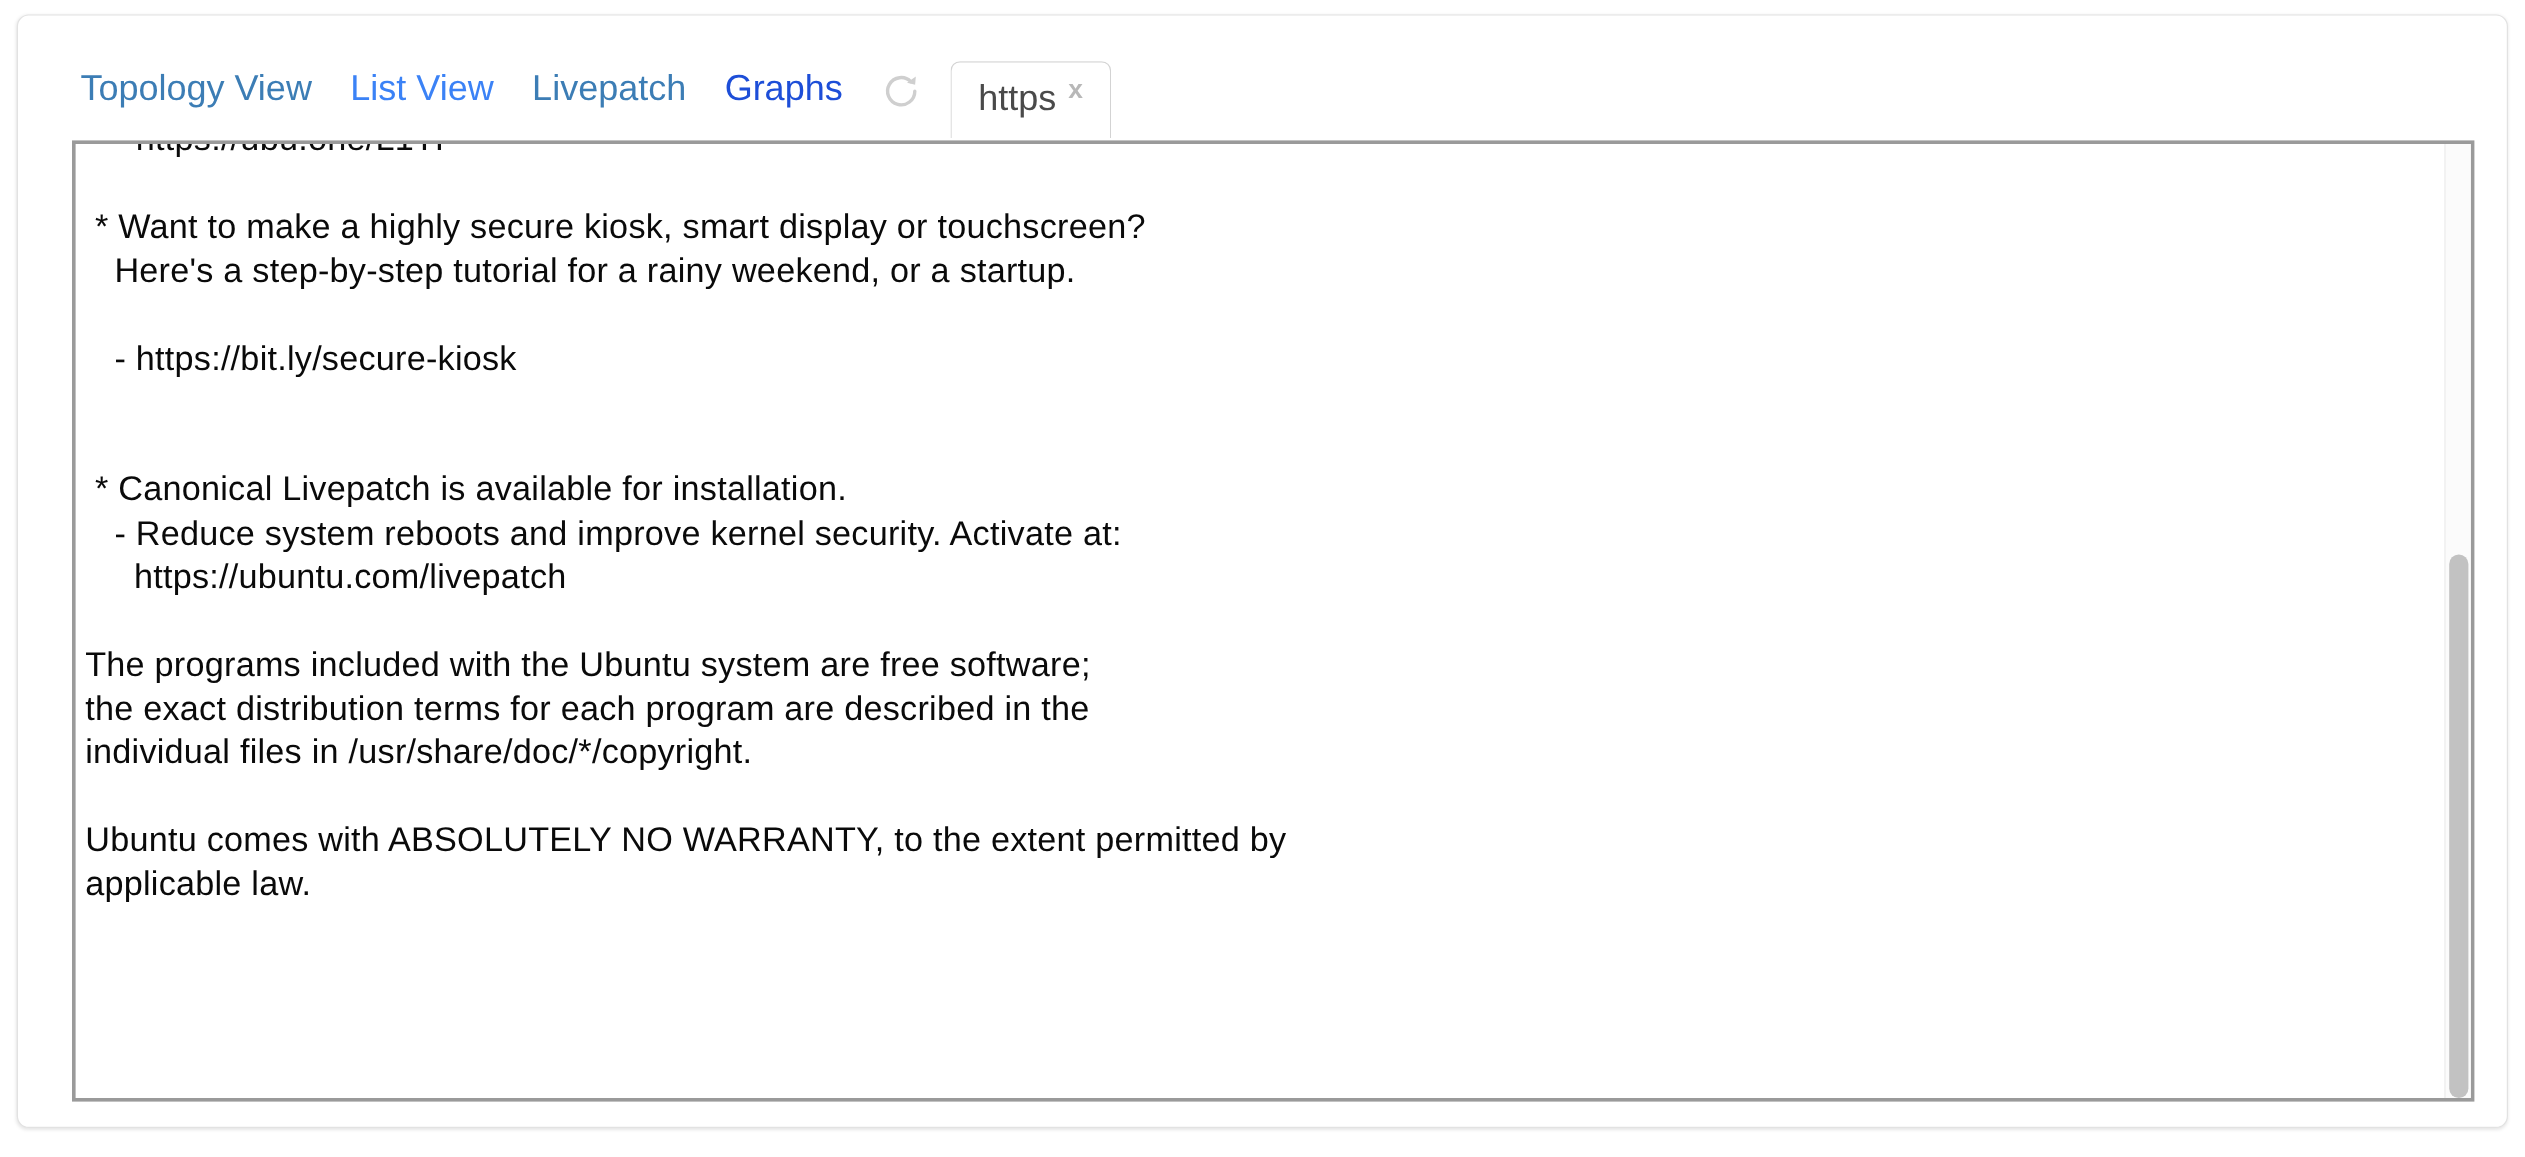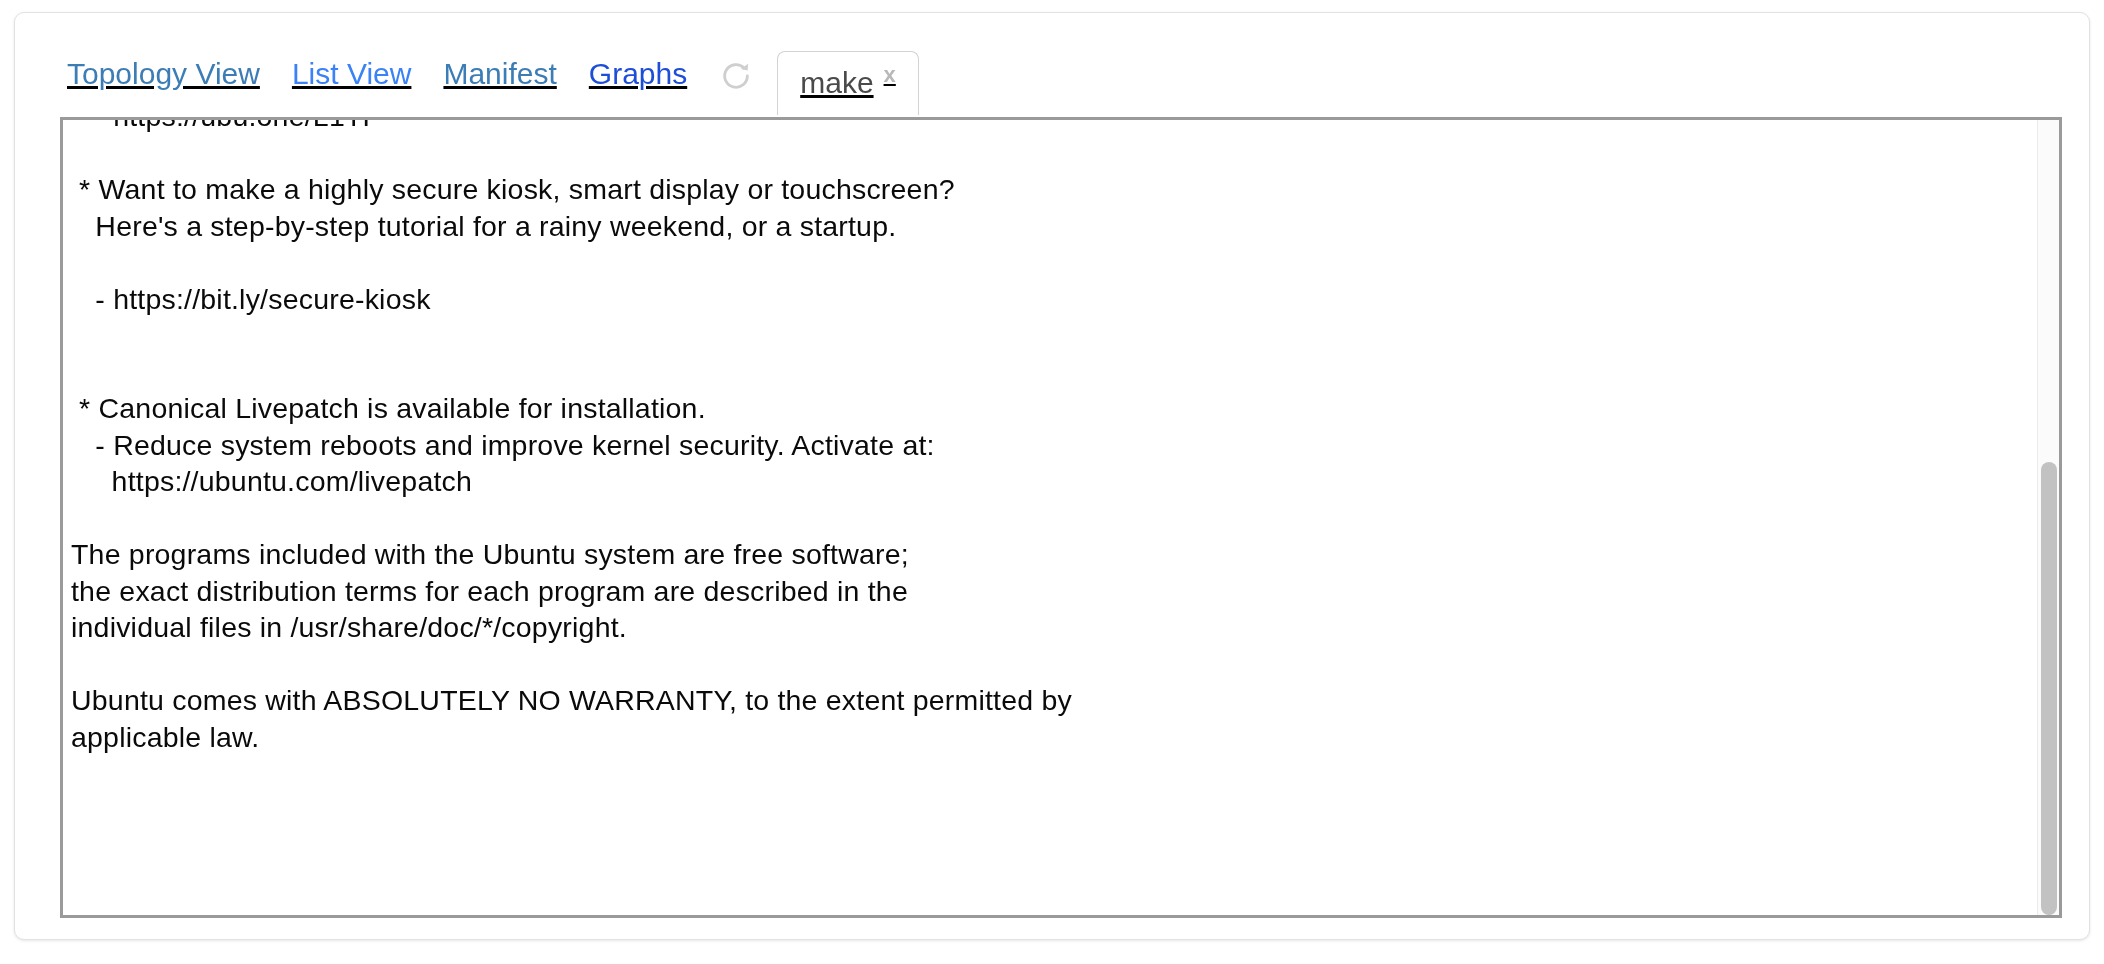--- a/index.html
+++ b/index.html
@@ -29,21 +29,20 @@
   
   #tab-bar {
     position: absolute;
     left: 0;
     top: 0;
     width: 100%;
     height: 102px;
     display: flex;
     align-items: flex-end;
     padding-left: 52px;
-    text-decoration: underline;
   }
   .nav-link {
     color: #3c7db5;
     font-size: 30px;
     line-height: 30px;
     text-decoration: none;
     margin-right: 32px;
     padding-bottom: 26px;
     cursor: pointer;
     white-space: nowrap;
@@ -145,32 +144,32 @@
 </style>
 </head>
 <body>
 
 <div id="app-card">
 
   <div id="tab-bar">
 
     <a class="nav-link" href="#" style="color: rgb(60, 125, 181);">Topology View</a>
     <a class="nav-link" href="#" style="color: #3b82f6;">List View</a>
-    <a class="nav-link" href="#" style="color: rgb(60, 125, 181);">Manifest</a>
+    <a class="nav-link" href="#" style="color: rgb(60, 125, 181);">Livepatch</a>
     <a class="nav-link" href="#" style="color: #1d4ed8;">Graphs</a>
 
     <span id="refresh-icon">
       <svg viewBox="0 0 24 24" width="34" height="34" aria-hidden="true">
         <path d="M20 12a8 8 0 1 1-2.34-5.66" fill="none" stroke="#cfcfcf" stroke-width="2" stroke-linecap="round"></path>
         <path d="M20.6 3.4 L20.2 8.2 L15.4 7.0 Z" fill="#cfcfcf"></path>
       </svg>
     </span>
 
     <div id="terminal-tab">
-      <span id="terminal-tab-label" style="color: rgb(74, 74, 74);">make</span>
+      <span id="terminal-tab-label" style="color: rgb(74, 74, 74);">https</span>
       <span id="terminal-tab-close">x</span>
     </div>
 
   </div>
 
   <div id="terminal-panel" style="border-color: rgb(154, 154, 154); background: rgb(255, 255, 255);">
 
     <div id="terminal-scroll">
 
       <pre id="terminal-text" style="color: rgb(10, 10, 10);">   - https://ubu.one/L1TF

